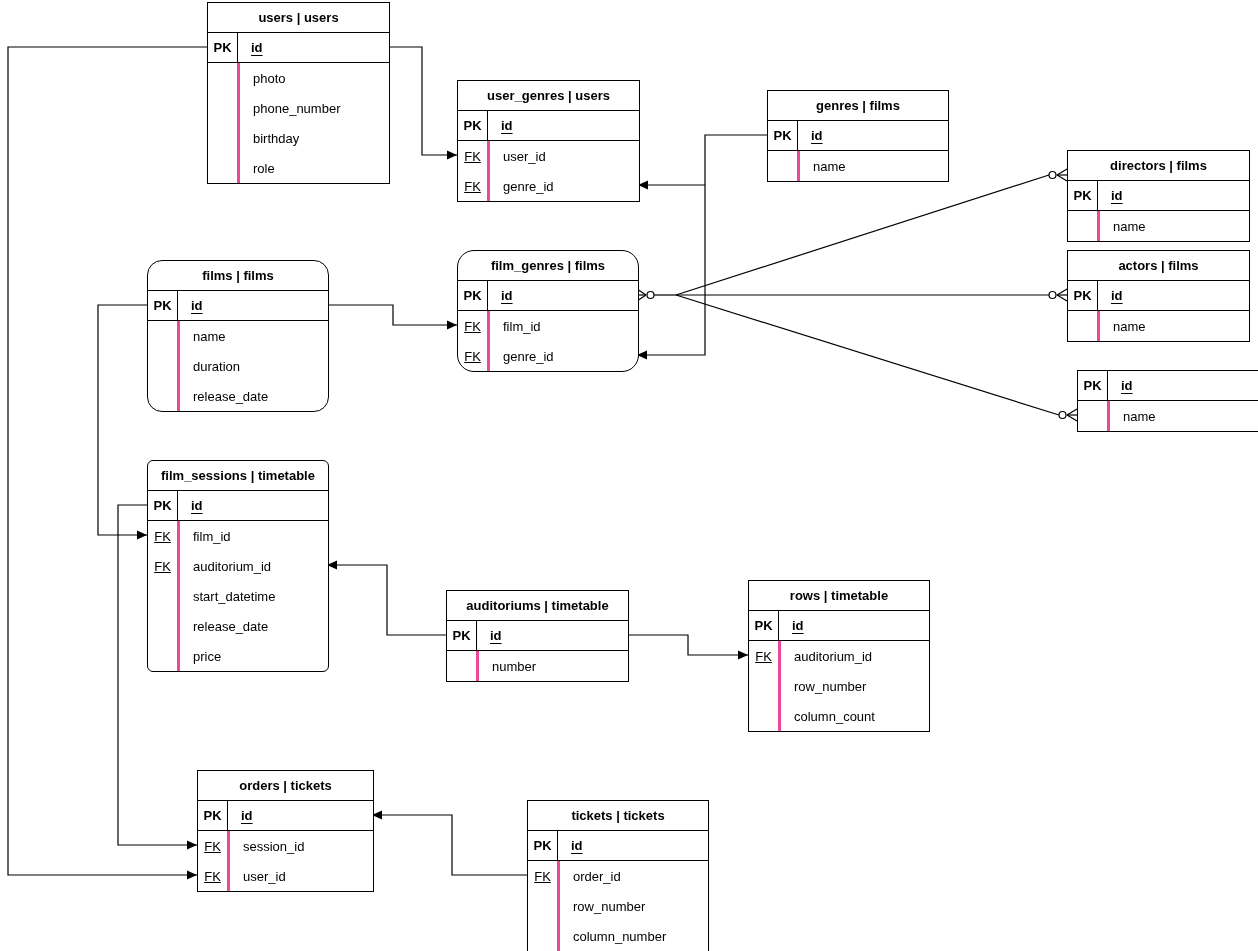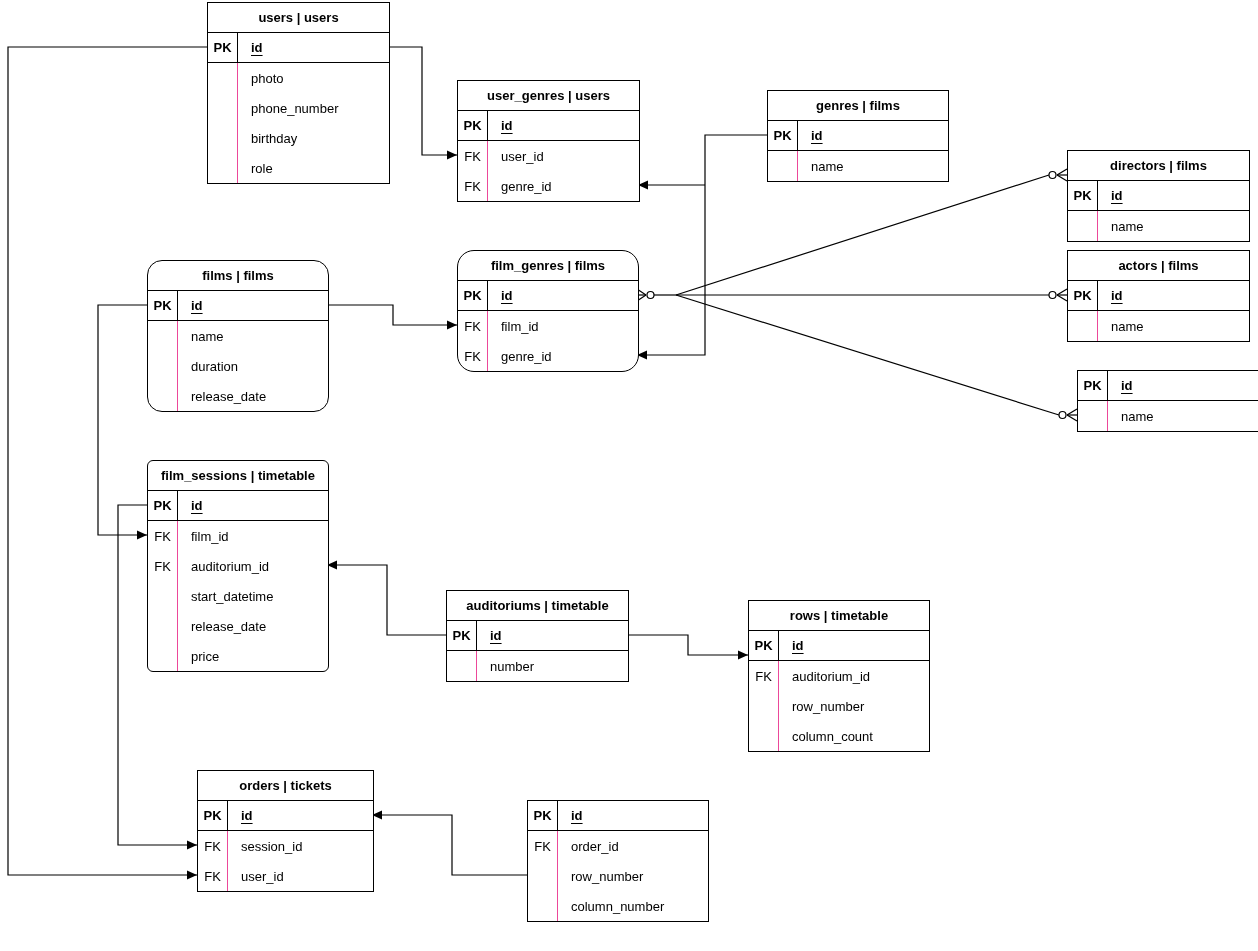--- a/index.html
+++ b/index.html
@@ -22,21 +22,21 @@
     justify-content:center;border-right:1px solid #000000;
   }
   .t-row .t-kcell{height:29px;}
   .t-fcell{
     flex:1;display:flex;align-items:center;padding-left:13px;white-space:pre;
   }
   .t-pk .t-kcell{font-weight:bold;}
   .t-pk .t-fcell{font-weight:bold;}
   .t-pk .t-fcell span{text-decoration:underline;text-underline-offset:3px;}
   .t-body{display:flex;border-bottom:none;}
-  .t-keys{width:29px;flex:0 0 29px;border-right:1px solid #ec4899;}
+  .t-keys{width:29px;flex:0 0 29px;border-right:3px solid #ec4899;text-decoration:underline;}
   .t-keys .t-kc{height:30px;display:flex;align-items:center;justify-content:center;border:none;}
   .t-fields{flex:1;}
   .t-fields .t-fc{height:30px;display:flex;align-items:center;padding-left:13px;white-space:pre;}
   .edge{fill:none;stroke:#000000;stroke-width:1.2;}
   .arrow-head{fill:#000000;stroke:none;}
   .card-circle{fill:#ffffff;stroke:#000000;stroke-width:1.2;}
   .card-foot{fill:none;stroke:#000000;stroke-width:1.2;}
 </style>
 </head>
 <body>
@@ -248,21 +248,21 @@
       </div>
       <div class="t-body">
         <div class="t-keys">
           <div class="t-kc"></div>
         </div>
         <div class="t-fields">
           <div class="t-fc">number</div>
         </div>
       </div>
     </div>
-    <div class="erd-table" style="left: 748px; top: 600px; width: 180px;">
+    <div class="erd-table" style="left: 748px; top: 580px; width: 180px;">
       <div class="t-header">rows | timetable</div>
       <div class="t-row t-pk">
         <div class="t-kcell">PK</div>
         <div class="t-fcell"><span>id</span></div>
       </div>
       <div class="t-body">
         <div class="t-keys">
           <div class="t-kc">FK</div>
           <div class="t-kc"></div>
           <div class="t-kc"></div>
@@ -285,20 +285,21 @@
           <div class="t-kc">FK</div>
           <div class="t-kc">FK</div>
         </div>
         <div class="t-fields">
           <div class="t-fc">session_id</div>
           <div class="t-fc">user_id</div>
         </div>
       </div>
     </div>
     <div class="erd-table" style="left: 527px; top: 800px; width: 180px;">
+      <div class="t-header">tickets | tickets</div>
       <div class="t-row t-pk">
         <div class="t-kcell">PK</div>
         <div class="t-fcell"><span>id</span></div>
       </div>
       <div class="t-body">
         <div class="t-keys">
           <div class="t-kc">FK</div>
           <div class="t-kc"></div>
           <div class="t-kc"></div>
         </div>

